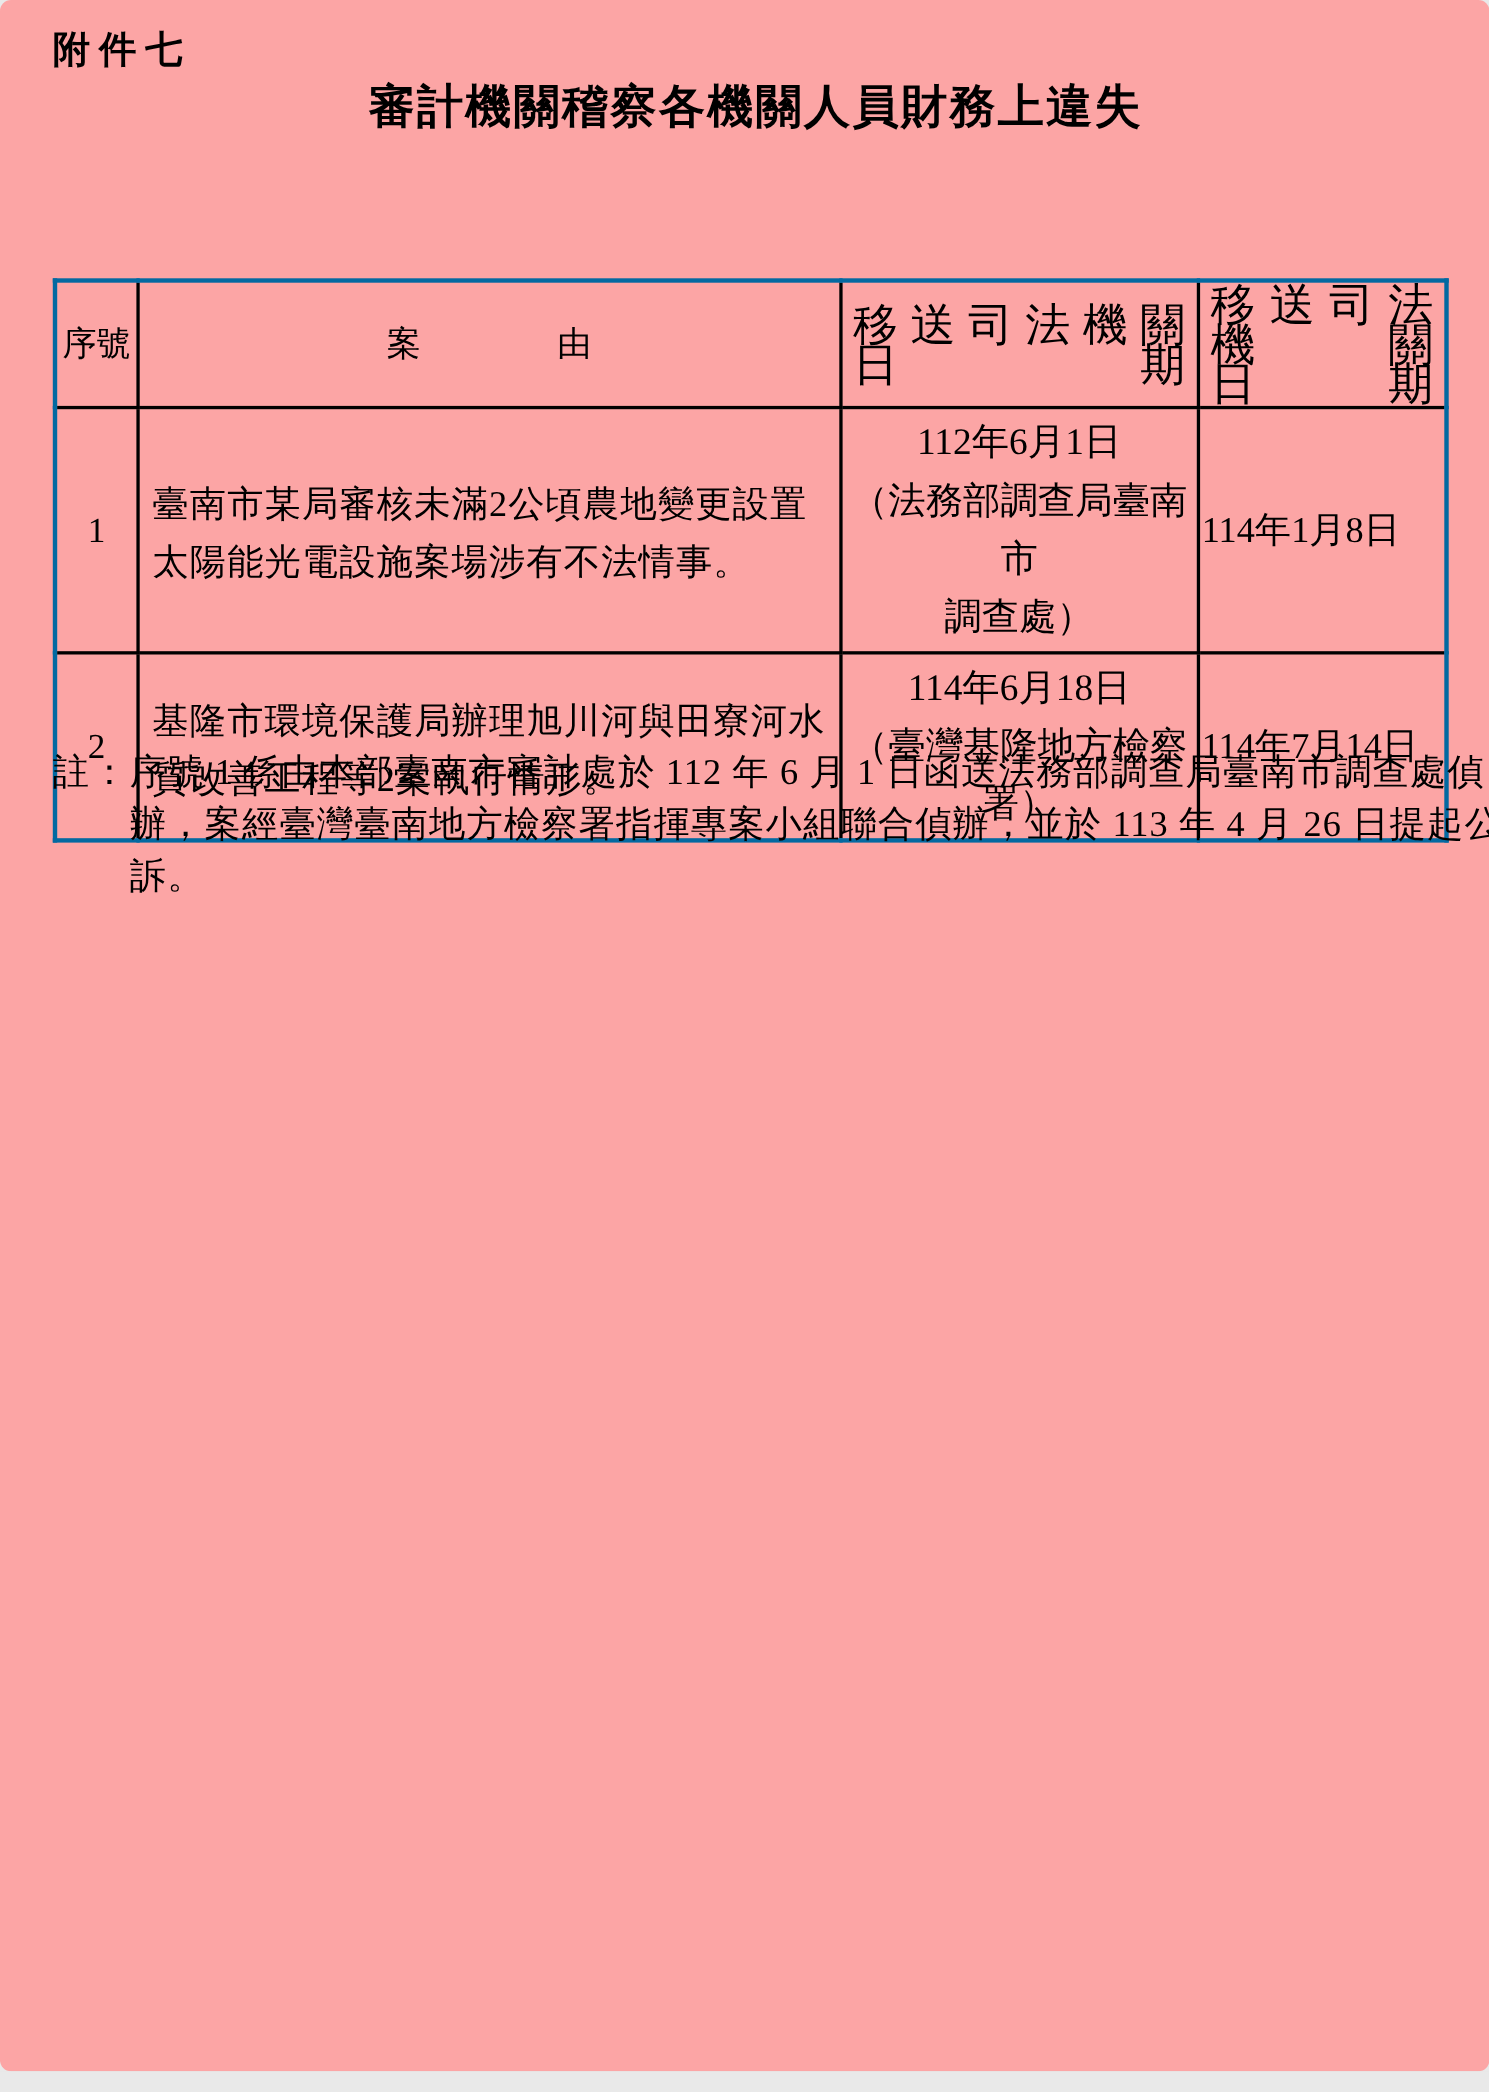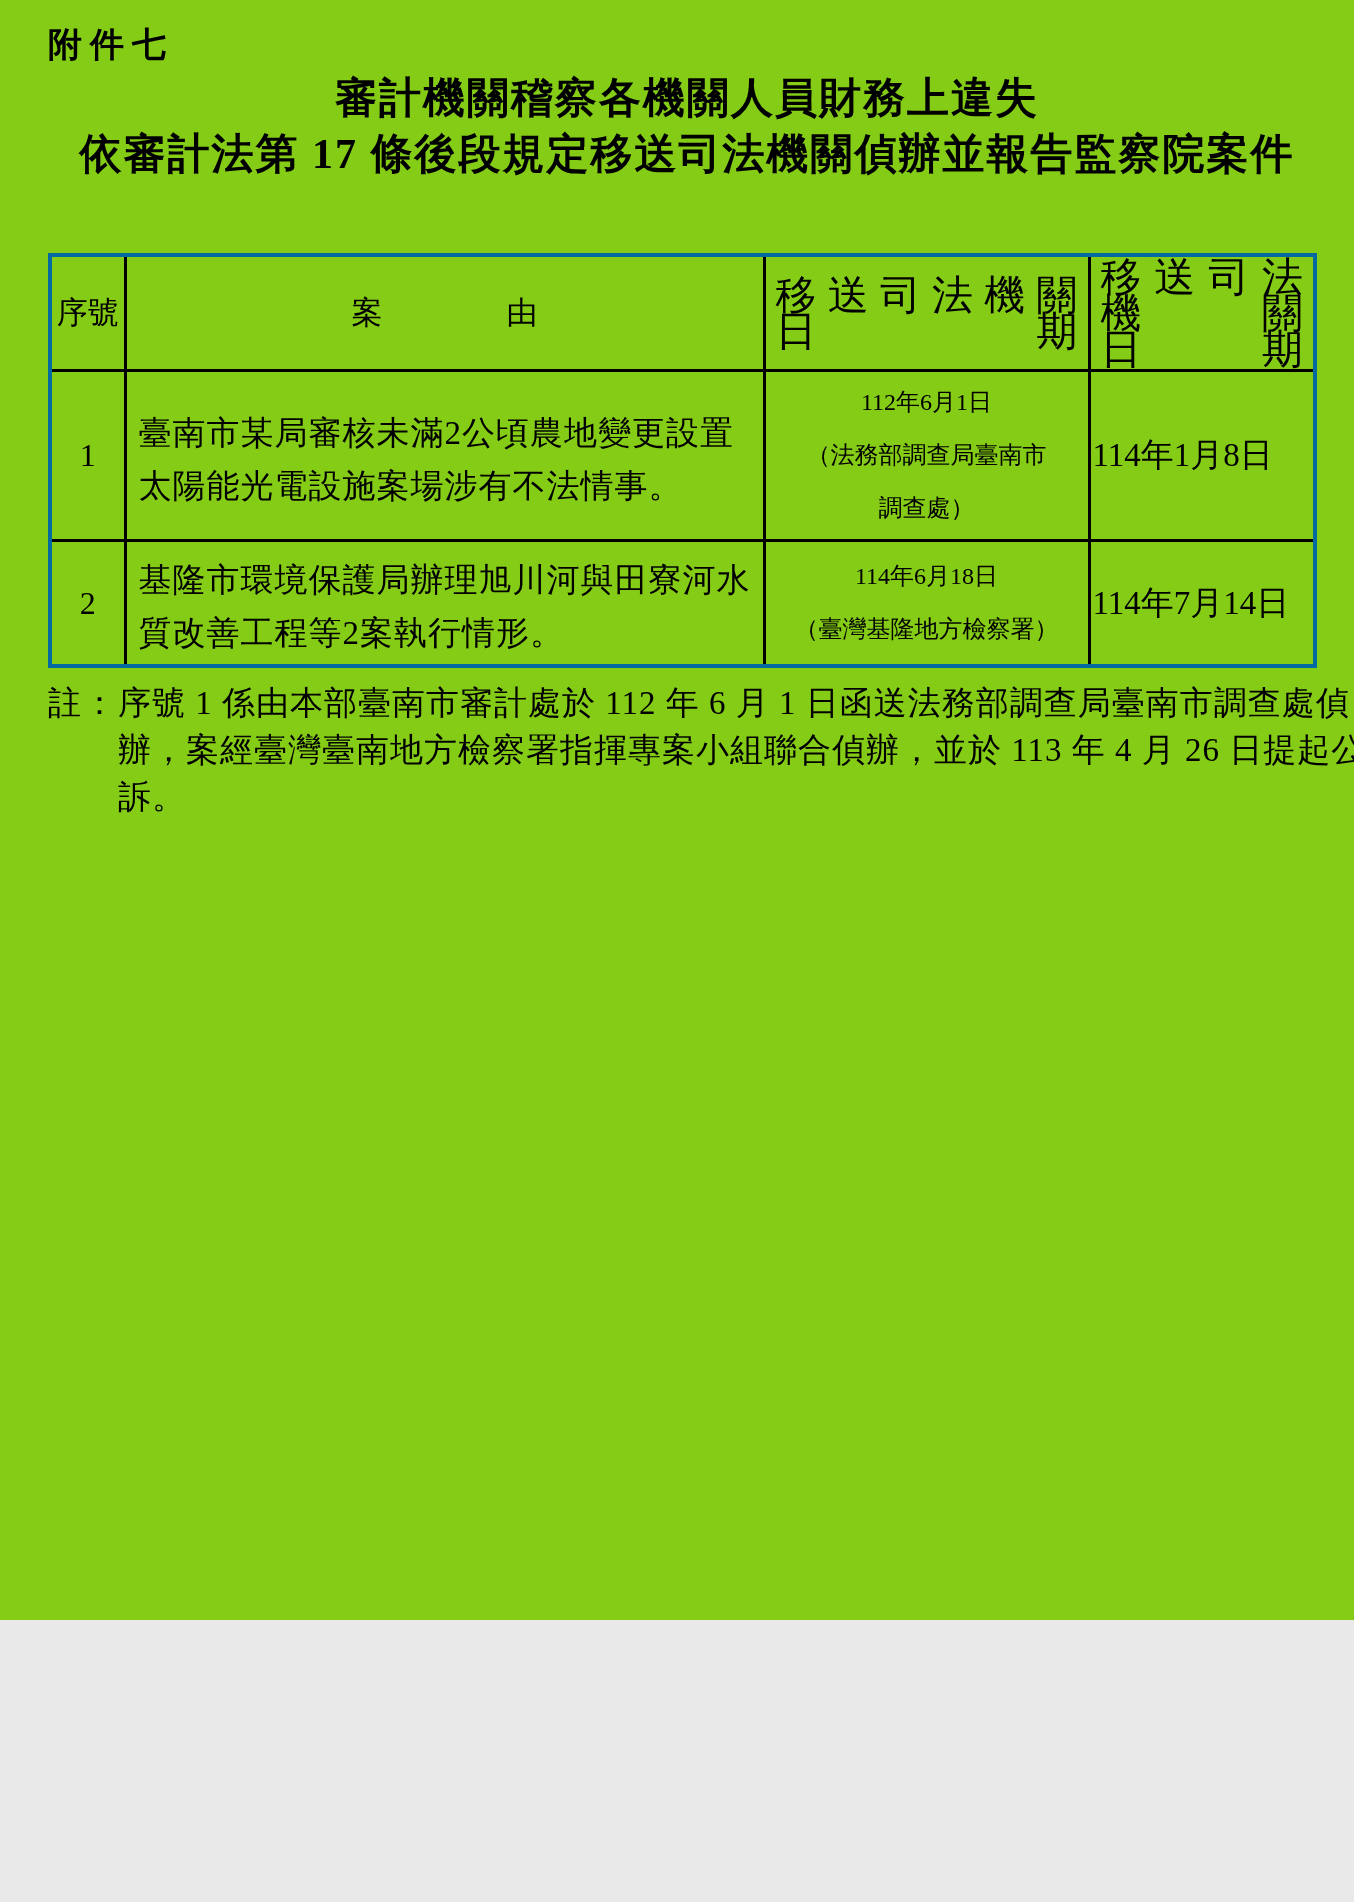--- a/index.html
+++ b/index.html
@@ -1,22 +1,23 @@
 <!DOCTYPE html>
 <html><head>
 <meta charset="utf-8">
 <style>
   html,body{margin:0;padding:0;background:#e9e9e9;}
   .page{
     position:relative;
-    width:1354px;height:1620px;
+    width:1354px;height:1883px;
     margin:0 auto;
-    background:#84cc16;
+    background:#fca5a5;
     color:#000000;
     font-family:"Liberation Serif","DejaVu Serif",serif;
+    border-radius:10px;
   }
   .attachment{
     position:absolute;left:48px;top:22px;
     font-size:34px;font-weight:bold;letter-spacing:8px;
   }
   .title-block{
     position:absolute;left:0;top:70px;width:100%;
     text-align:center;font-weight:bold;
   }
   .title-line{font-size:42px;line-height:56px;letter-spacing:2px;margin-left:20px;}
@@ -45,21 +46,21 @@
     line-height:36px;
     padding:2px 10px;
   }
   td.c-seq{text-align:center;font-size:32px;}
   td.c-case{
     font-size:33px;line-height:53px;
     text-align:left;padding:12px 8px 4px 12px;
     letter-spacing:1px;
   }
   td.c-date{
-    font-size:24px;line-height:53px;
+    font-size:34px;line-height:53px;
     text-align:center;white-space:pre-line;
     padding:4px 4px;
   }
   td.c-report{font-size:33px;text-align:left;padding:4px 2px;}
   .note{
     position:absolute;left:48px;top:680px;width:1272px;
     font-size:33px;line-height:47px;
     padding-left:70px;text-indent:-70px;
     letter-spacing:1px;
   }
@@ -67,21 +68,20 @@
 </style>
 </head>
 <body>
 
 <div class="page">
 
   <div class="attachment">附件七</div>
 
   <div class="title-block">
     <div class="title-line">審計機關稽察各機關人員財務上違失</div>
-    <div class="title-line">依審計法第 17 條後段規定移送司法機關偵辦並報告監察院案件</div>
   </div>
 
   <table class="cases-table">
     <colgroup>
       <col style="width:75px">
       <col style="width:639px">
       <col style="width:325px">
       <col style="width:226px">
     </colgroup>
     <tbody>

